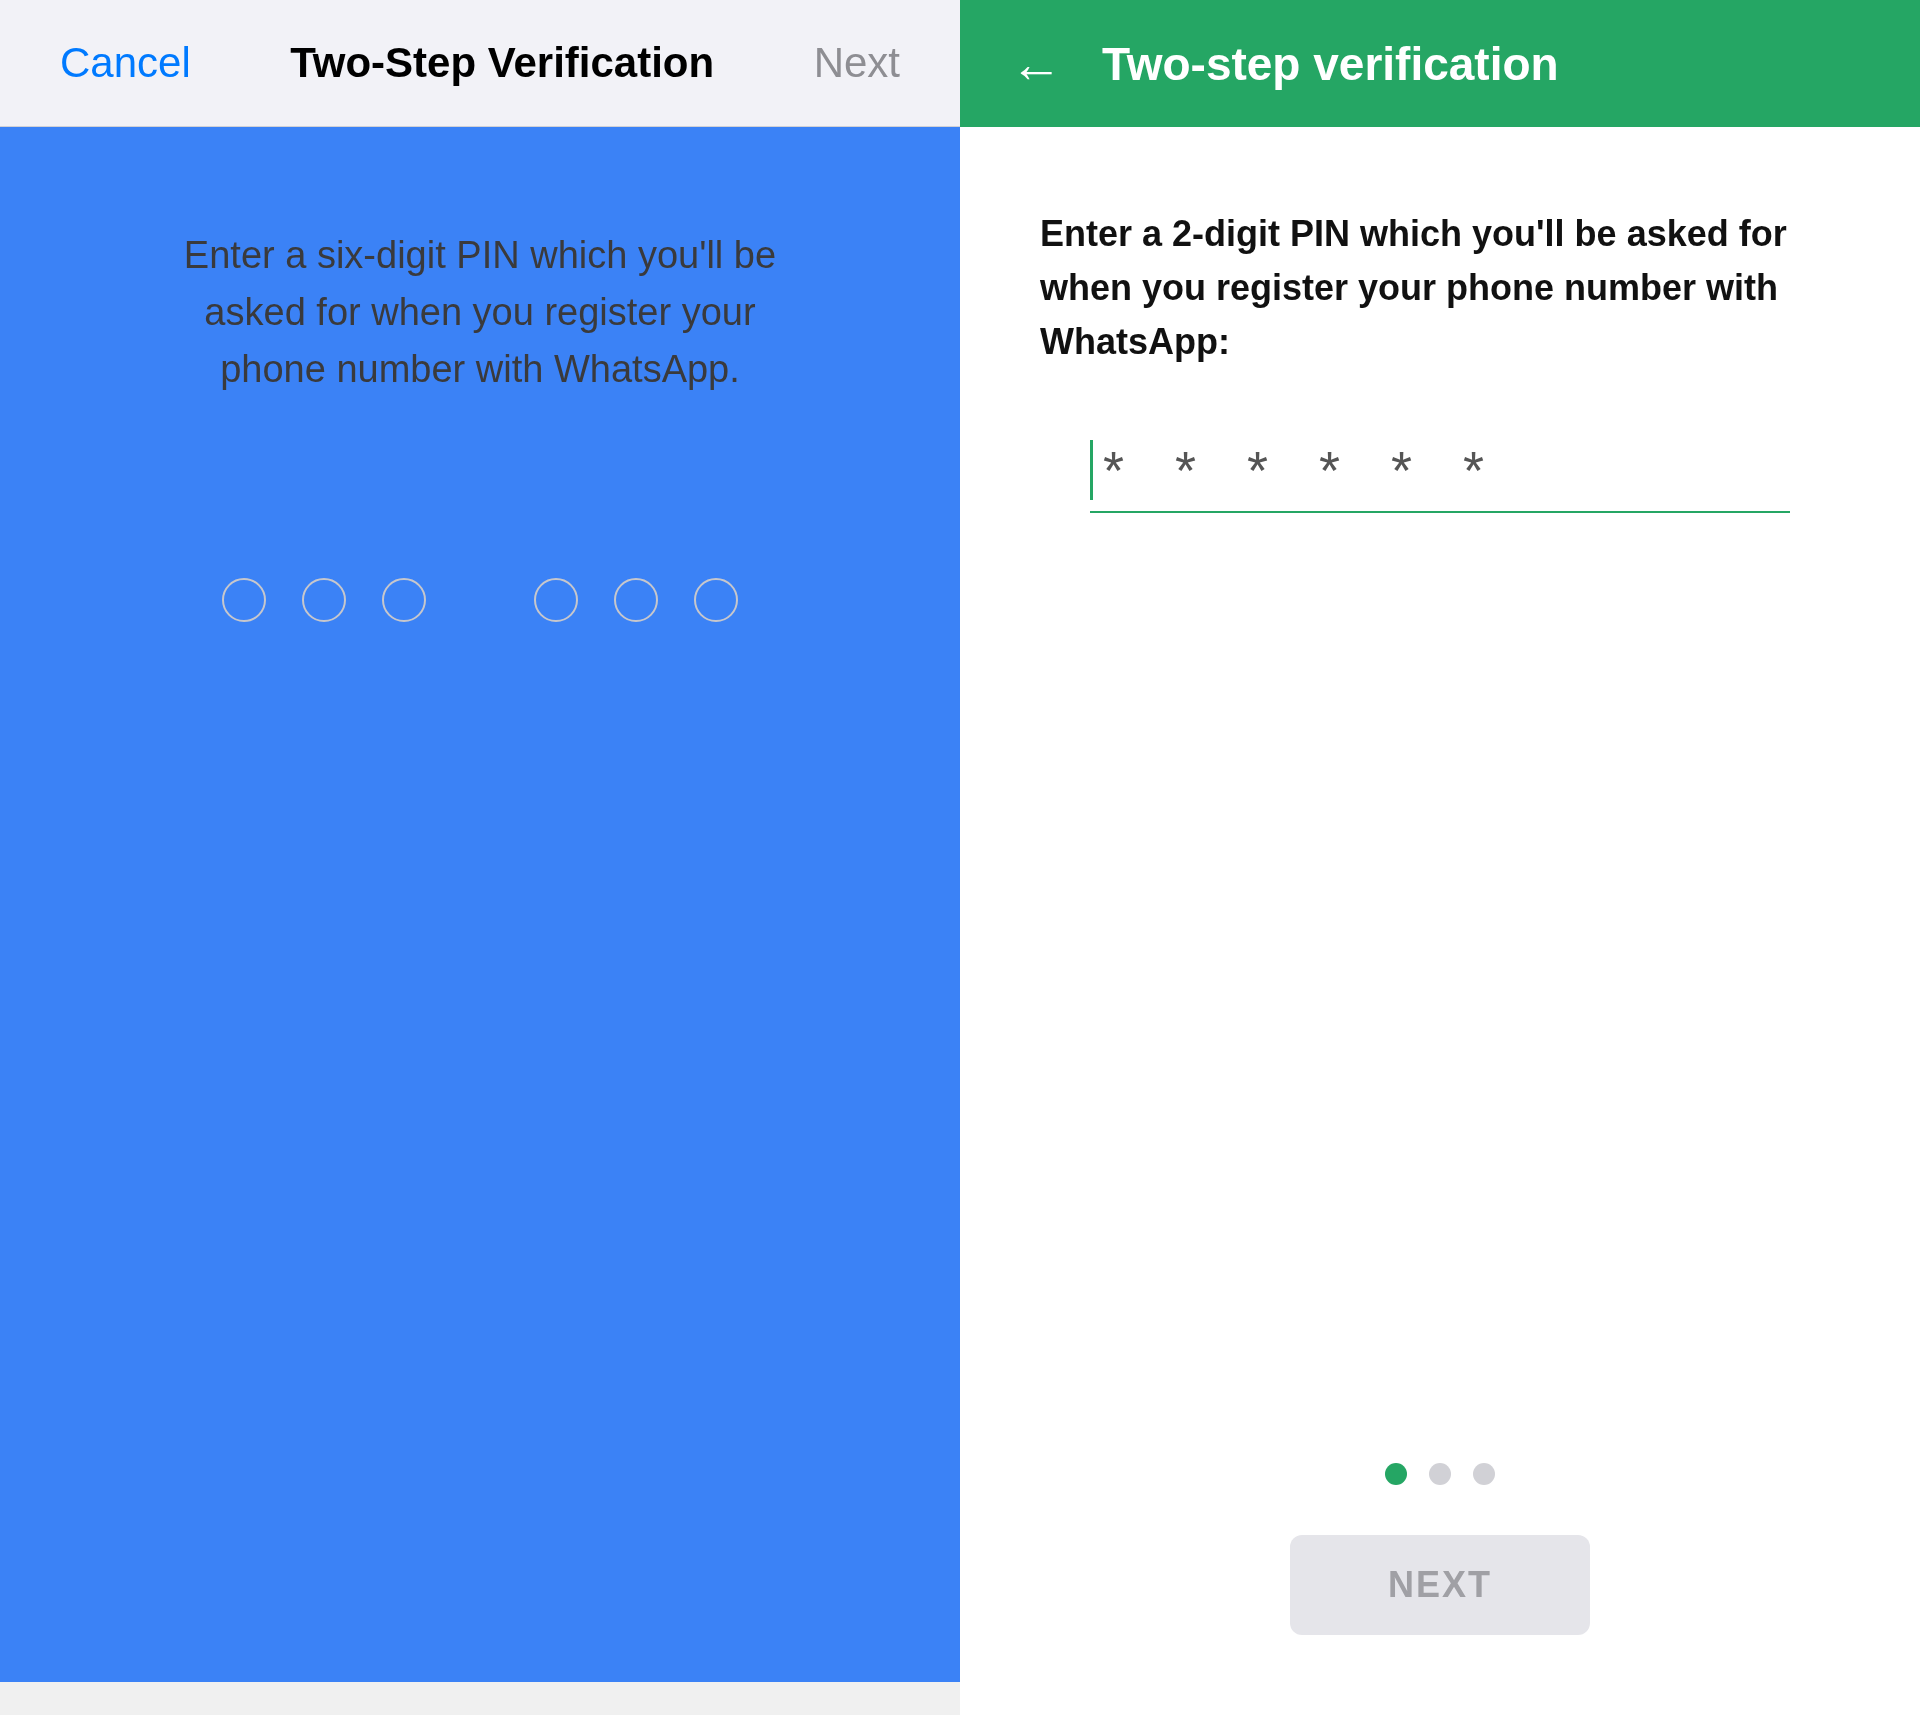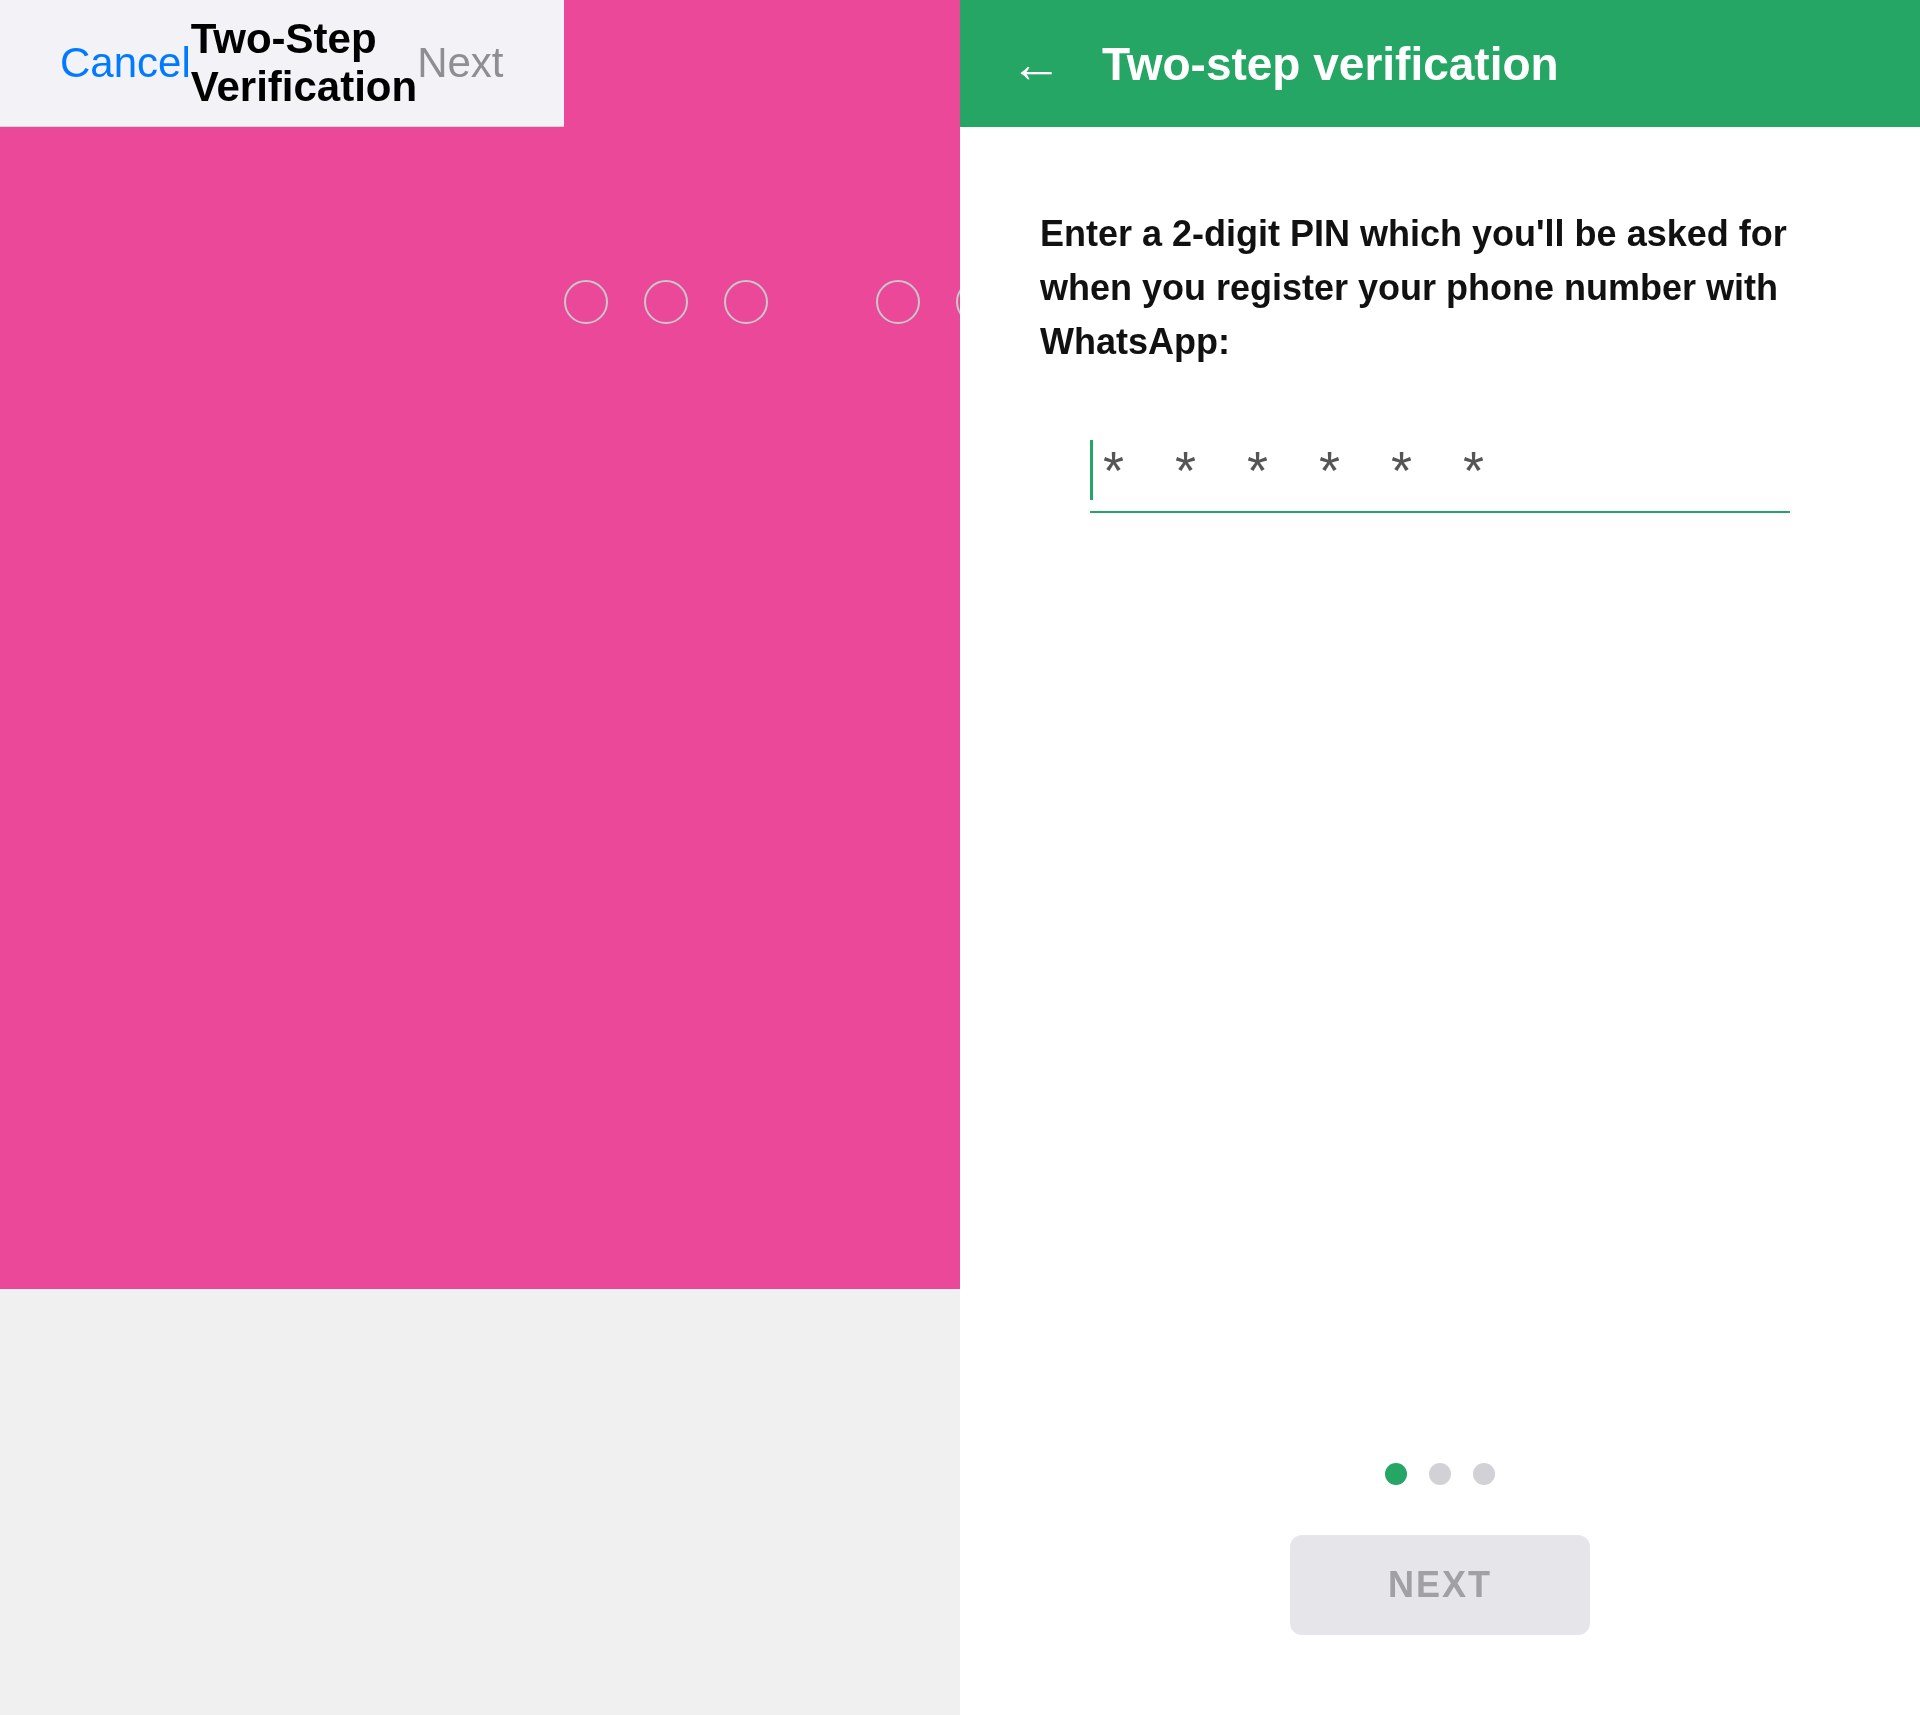--- a/index.html
+++ b/index.html
@@ -12,24 +12,24 @@
       width: 1920px;
       height: 1715px;
       display: flex;
       font-family: -apple-system, BlinkMacSystemFont, 'Helvetica Neue', Arial, sans-serif;
       background: #f0f0f0;
     }
 
     
     .left-panel {
       width: 960px;
-      height: 1289px;
-      background: #ec4899;
-      display: flex;
-      flex-direction: row;
+      height: 1682px;
+      background: #3b82f6;
+      display: flex;
+      flex-direction: column;
     }
 
     .left-nav-bar {
       width: 100%;
       height: 127px;
       background: #f2f2f7;
       display: flex;
       align-items: center;
       justify-content: space-between;
       padding: 0 60px;
@@ -218,20 +218,21 @@
 <body>
 
 <div class="left-panel">
   <div class="left-nav-bar">
     <span class="left-nav-cancel">Cancel</span>
     <span class="left-nav-title">Two-Step Verification</span>
     <span class="left-nav-next">Next</span>
   </div>
 
   <div class="left-content">
+    <p class="left-description">Enter a six-digit PIN which you'll be asked for when you register your phone number with WhatsApp.</p>
 
     <div class="pin-dots-container">
       <div class="pin-dot"></div>
       <div class="pin-dot"></div>
       <div class="pin-dot"></div>
       <div class="pin-dot-spacer"></div>
       <div class="pin-dot"></div>
       <div class="pin-dot"></div>
       <div class="pin-dot"></div>
     </div>

